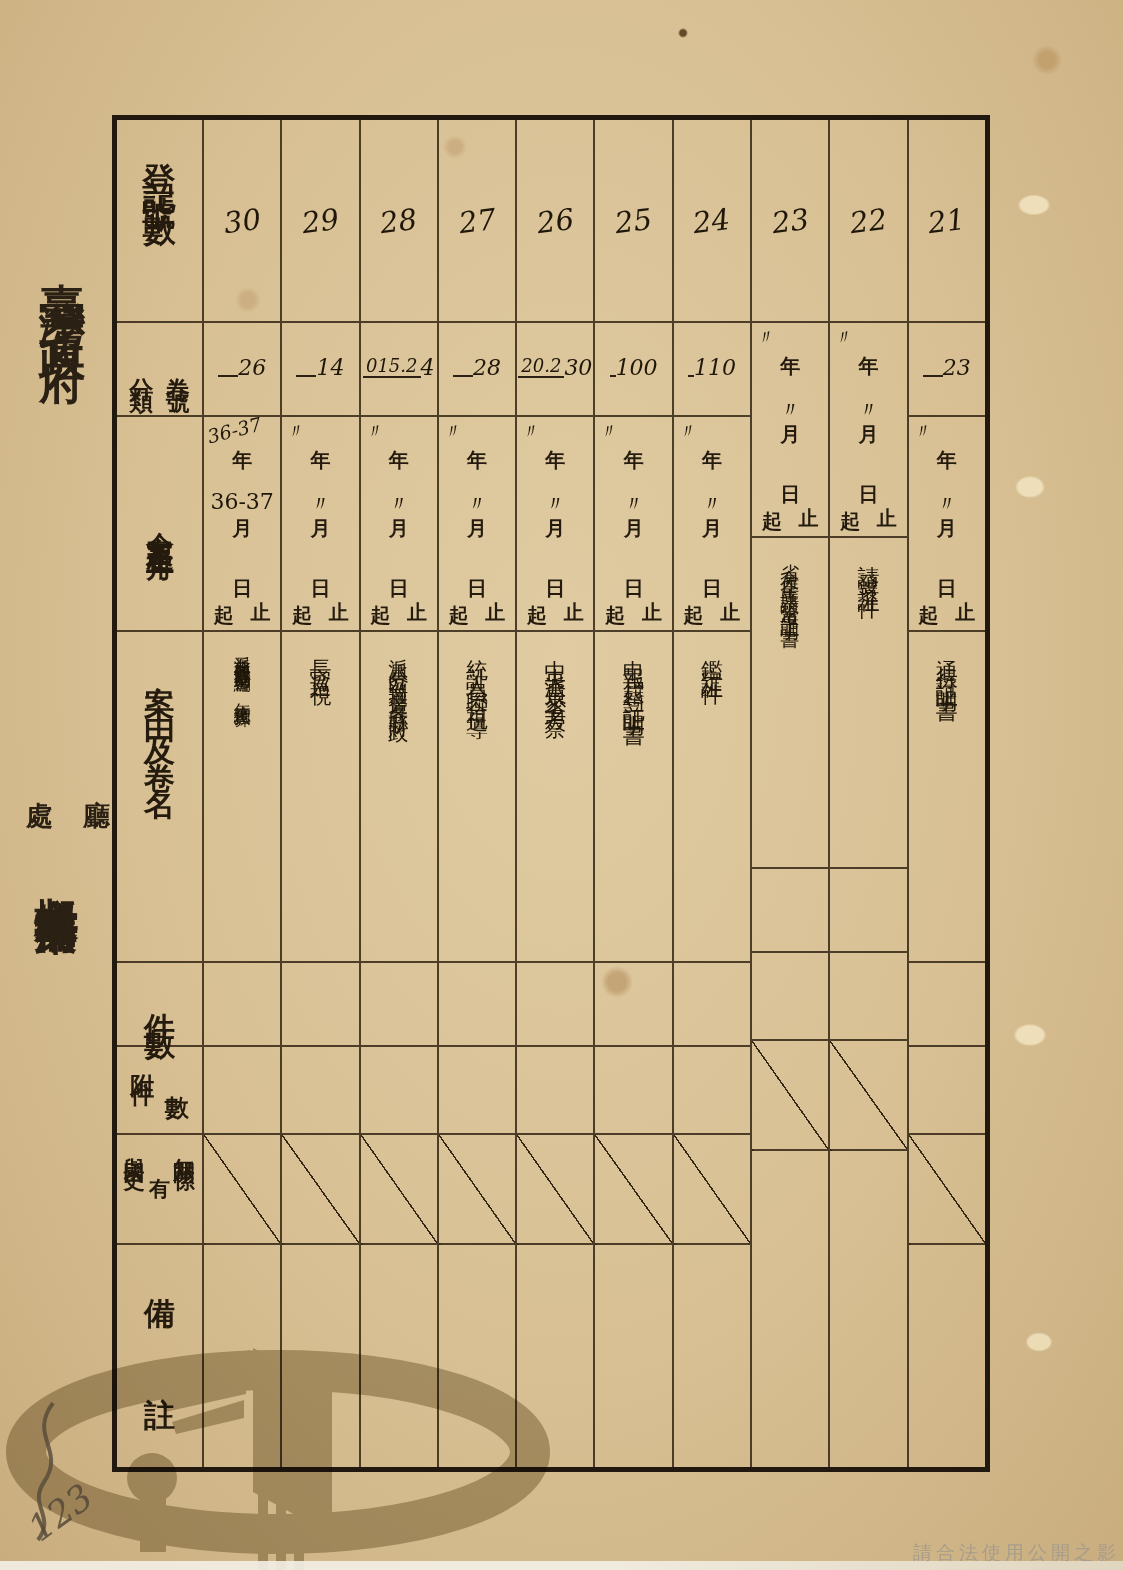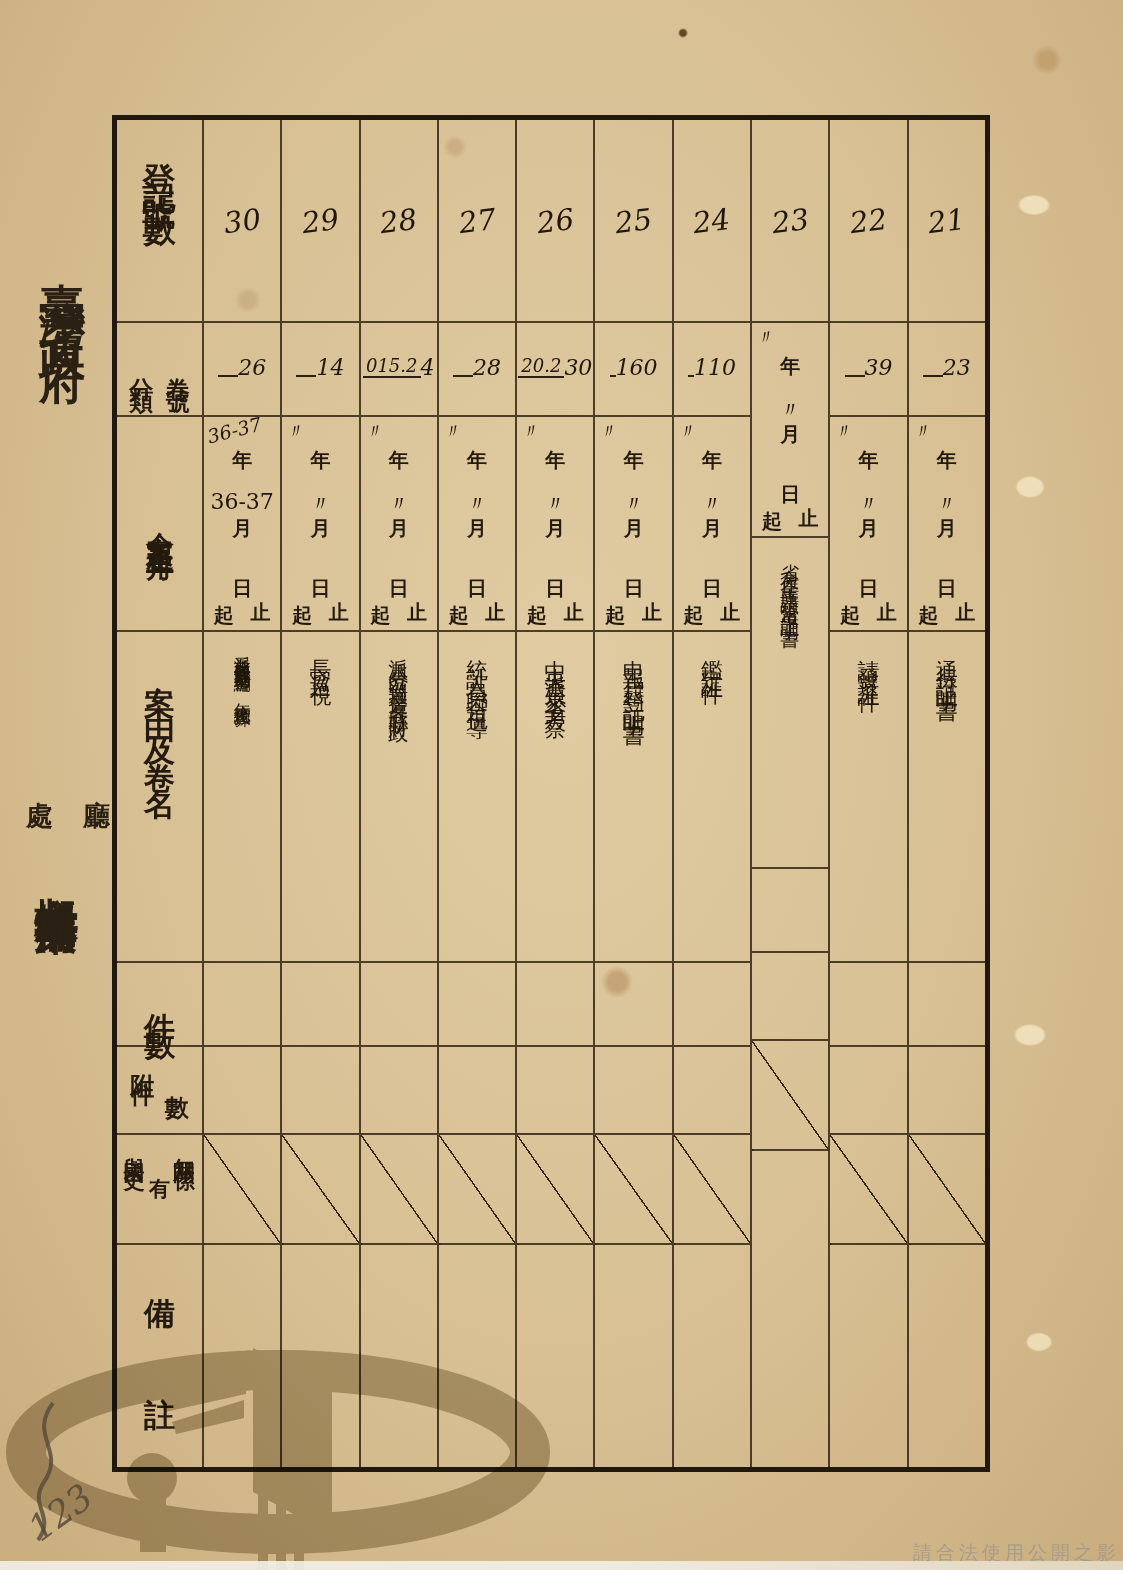--- a/index.html
+++ b/index.html
@@ -284,21 +284,21 @@
       <div class="cell r8"></div>
     </div>
 
     <div class="col">
       <div class="cell r1 regc">
         <span class="hw num">25</span>
       </div>
       <div class="cell r2 fracc">
         <span class="frac-box">
           <span class="hw fnum"></span>
-          <span class="hw fden">160</span>
+          <span class="hw fden">100</span>
         </span>
       </div>
       <div class="cell r3 datec">
         <div class="date-full">
           <span class="hw date-hw">〃</span>
           <span class="p p-y">年</span>
           <span class="p p-m">月</span>
           <span class="p p-d">日</span>
           <span class="p p-s">起</span>
           <span class="p p-e">止</span>
@@ -364,26 +364,20 @@
       </div>
       <div class="cell r5"></div>
       <div class="cell r6"></div>
       <div class="cell r7 slash"></div>
       <div class="cell r8"></div>
     </div>
 
     <div class="col">
       <div class="cell r1 regc">
         <span class="hw num">22</span>
-      </div>
-      <div class="cell r2 fracc">
-        <span class="frac-box">
-          <span class="hw fnum"></span>
-          <span class="hw fden">39</span>
-        </span>
       </div>
       <div class="cell r3 datec">
         <div class="date-full">
           <span class="hw date-hw">〃</span>
           <span class="p p-y">年</span>
           <span class="p p-m">月</span>
           <span class="p p-d">日</span>
           <span class="p p-s">起</span>
           <span class="p p-e">止</span>
         </div>

